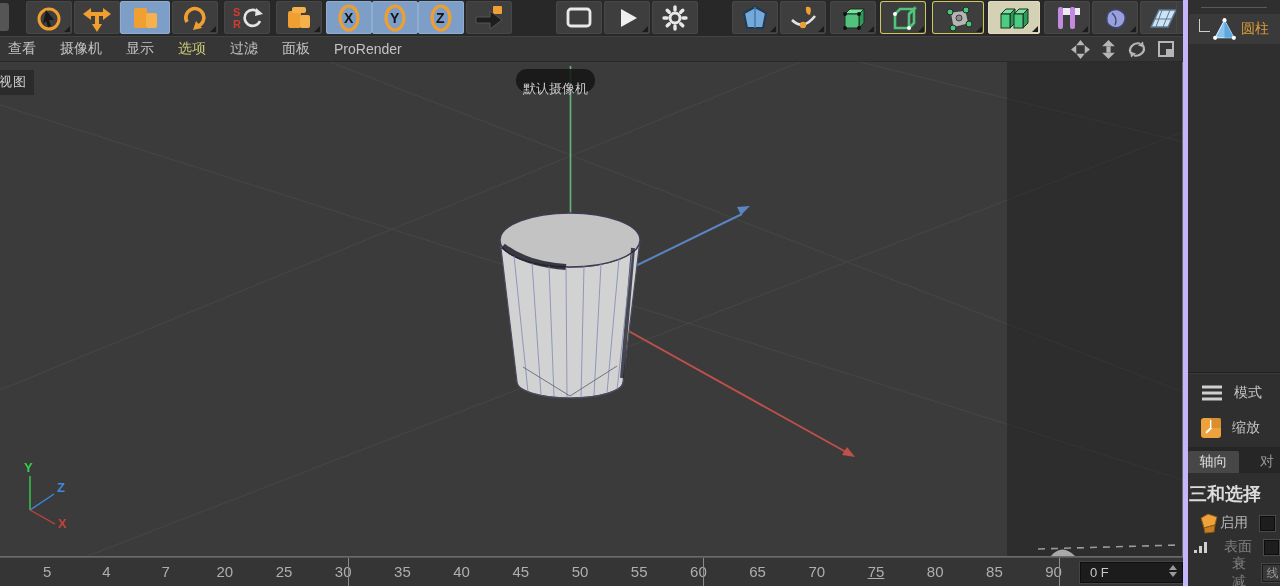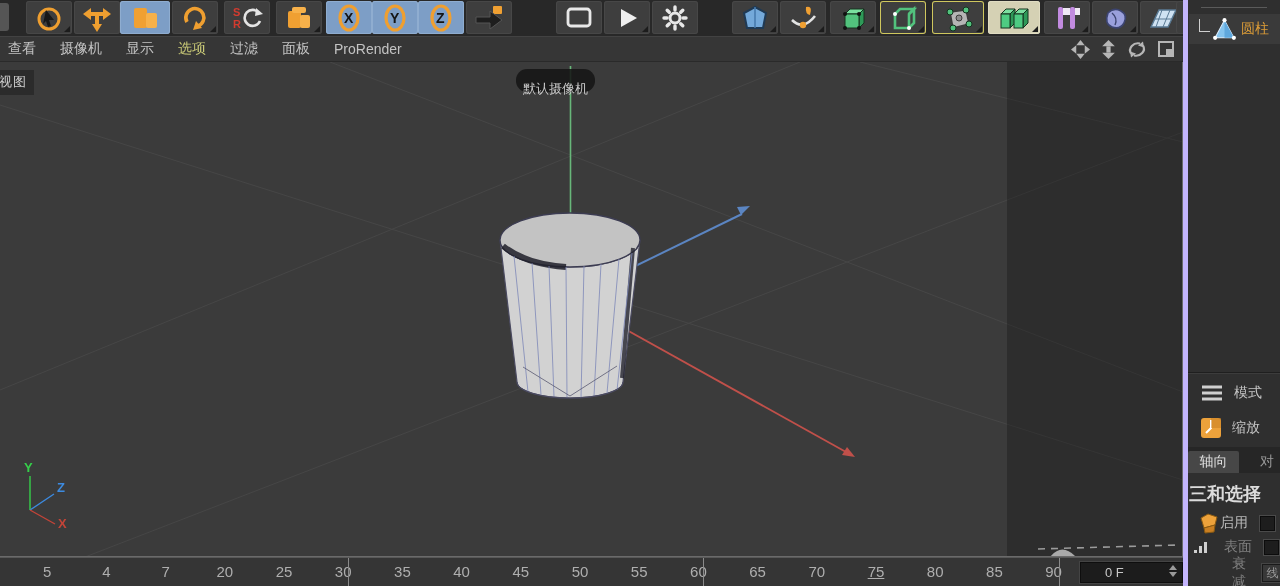--- a/index.html
+++ b/index.html
@@ -44,21 +44,21 @@
   #axis-gizmo { position:absolute; left:2px; bottom:26px; }
   #axis-gizmo text { font-size:13px; font-weight:bold; }
 
   
   #timeline { position:absolute; left:0; top:557px; width:1183px; height:29px; background:#353535;
               border-top:1px solid #585858; overflow:hidden; }
   .tick { position:absolute; top:5px; transform:translateX(-50%); color:#aeaeae; font-size:15px; }
   .marker { position:absolute; top:0; width:1px; height:29px; background:#8a8a8a; }
   #frame-field { position:absolute; left:1080px; top:4px; width:103px; height:21px; background:#1c1c1c;
                  border:1px solid #0e0e0e; box-shadow:0 0 0 1px #444; display:flex; align-items:center;
-                 color:#c8c8c8; font-size:13px; padding-left:24px; }
+                 color:#c8c8c8; font-size:13px; padding-left:9px; }
   #frame-spin { position:absolute; right:5px; top:2px; display:flex; flex-direction:column; gap:2px; }
   #frame-spin i { display:block; width:0; height:0; }
   #frame-spin .up { border-left:4px solid transparent; border-right:4px solid transparent; border-bottom:5px solid #9a9a9a; }
   #frame-spin .dn { border-left:4px solid transparent; border-right:4px solid transparent; border-top:5px solid #9a9a9a; }
 
   
   #rpanel { position:absolute; left:1183px; top:0; width:97px; height:586px; background:#2f2f2f;
             border-left:5px solid #c4b5fd; overflow:hidden; color:#b9b9b9; font-size:14px; }
   #rp-topline { position:absolute; left:13px; top:7px; width:66px; height:0; border-top:1px solid #5a5a5a; }
   #om-row { position:absolute; left:1px; top:14px; width:96px; height:30px; background:#3a3a3a;

